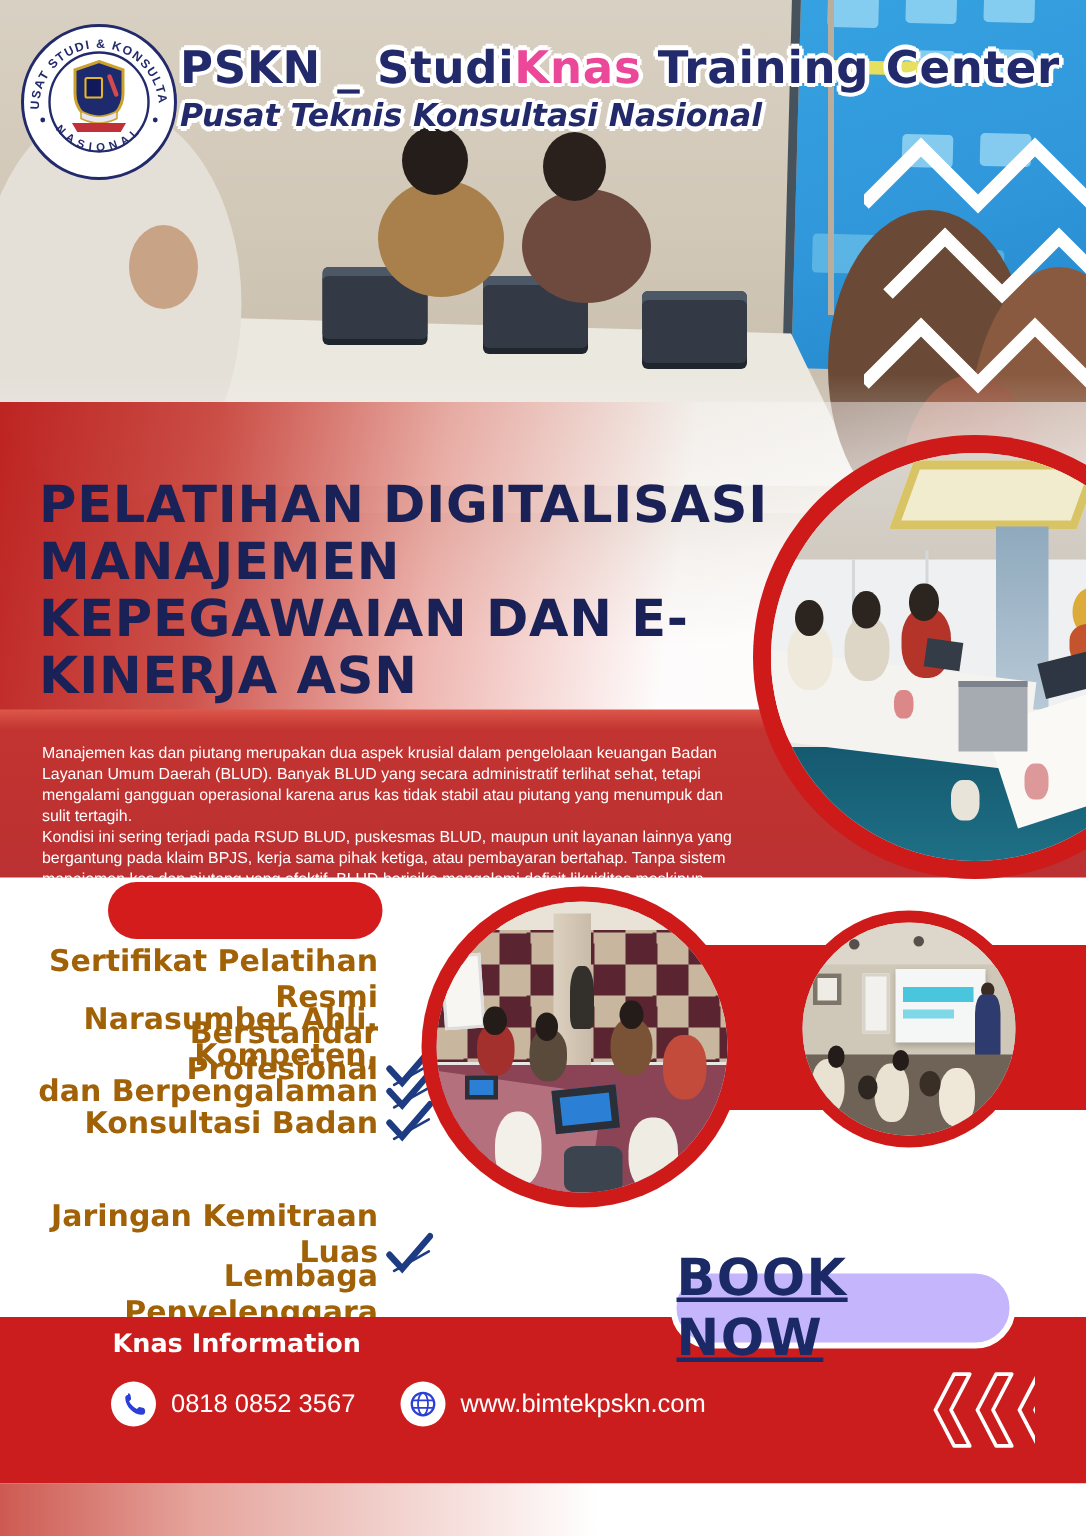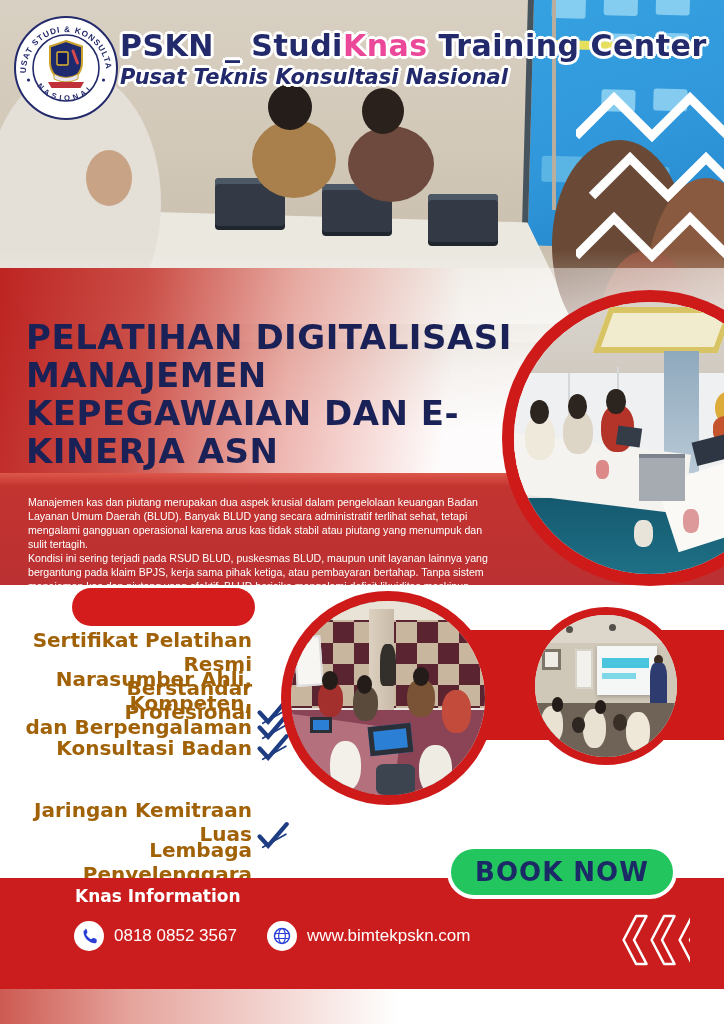--- a/index.html
+++ b/index.html
@@ -69,23 +69,23 @@
   .benefit-item .chk { position:absolute; right:-37px; bottom:-4px; width:34px; height:31px; }
 
   
   .mid-band { position:absolute; left:395px; top:630px; width:329px; height:110px; background:#cf1a1a; z-index:1; }
   .mid-circle { position:absolute; border-radius:50%; background:#cf1a1a; z-index:2; }
   .mc-left  { left:281px; top:591px; width:214px; height:214px; padding:10px; }
   .mc-right { left:527px; top:607px; width:158px; height:158px; padding:8px; }
 
   
   .book-now { position:absolute; left:447px; top:845px; width:230px; height:54px; border-radius:28px;
-      background:#22c55e; border:4px solid #fff; display:flex; align-items:center; justify-content:center;
-      font-family:"DejaVu Sans", sans-serif; font-weight:800; font-size:26px; letter-spacing:1px;
-      color:#1b2a66; z-index:5; cursor:pointer; }
+      background:#c4b5fd; border:4px solid #fff; display:flex; align-items:center; justify-content:center;
+      font-family:"DejaVu Sans", sans-serif; font-weight:800; font-size:34px; letter-spacing:1px;
+      color:#1b2a66; z-index:5; cursor:pointer;text-decoration:underline; }
   .footer-band { position:absolute; left:0; top:878px; width:724px; height:111px; background:#cb1d1d; z-index:4; }
   .more-info { position:absolute; left:75px; top:8px; color:#fff; font-family:"DejaVu Sans", sans-serif;
       font-weight:700; font-size:17px; }
   .contact { position:absolute; top:43px; display:flex; align-items:center; gap:10px; color:#fff; font-size:17px; }
   .contact .icon-circle { width:30px; height:30px; border-radius:50%; background:#fff;
       display:flex; align-items:center; justify-content:center; }
   .chevrons { position:absolute; left:578px; top:36px; }
   .bottom-strip { position:absolute; left:0; top:989px; width:724px; height:35px;
       background:linear-gradient(90deg,#cd5a52 0%,#e5a49c 18%,#ffffff 55%); z-index:4; }
 </style>

